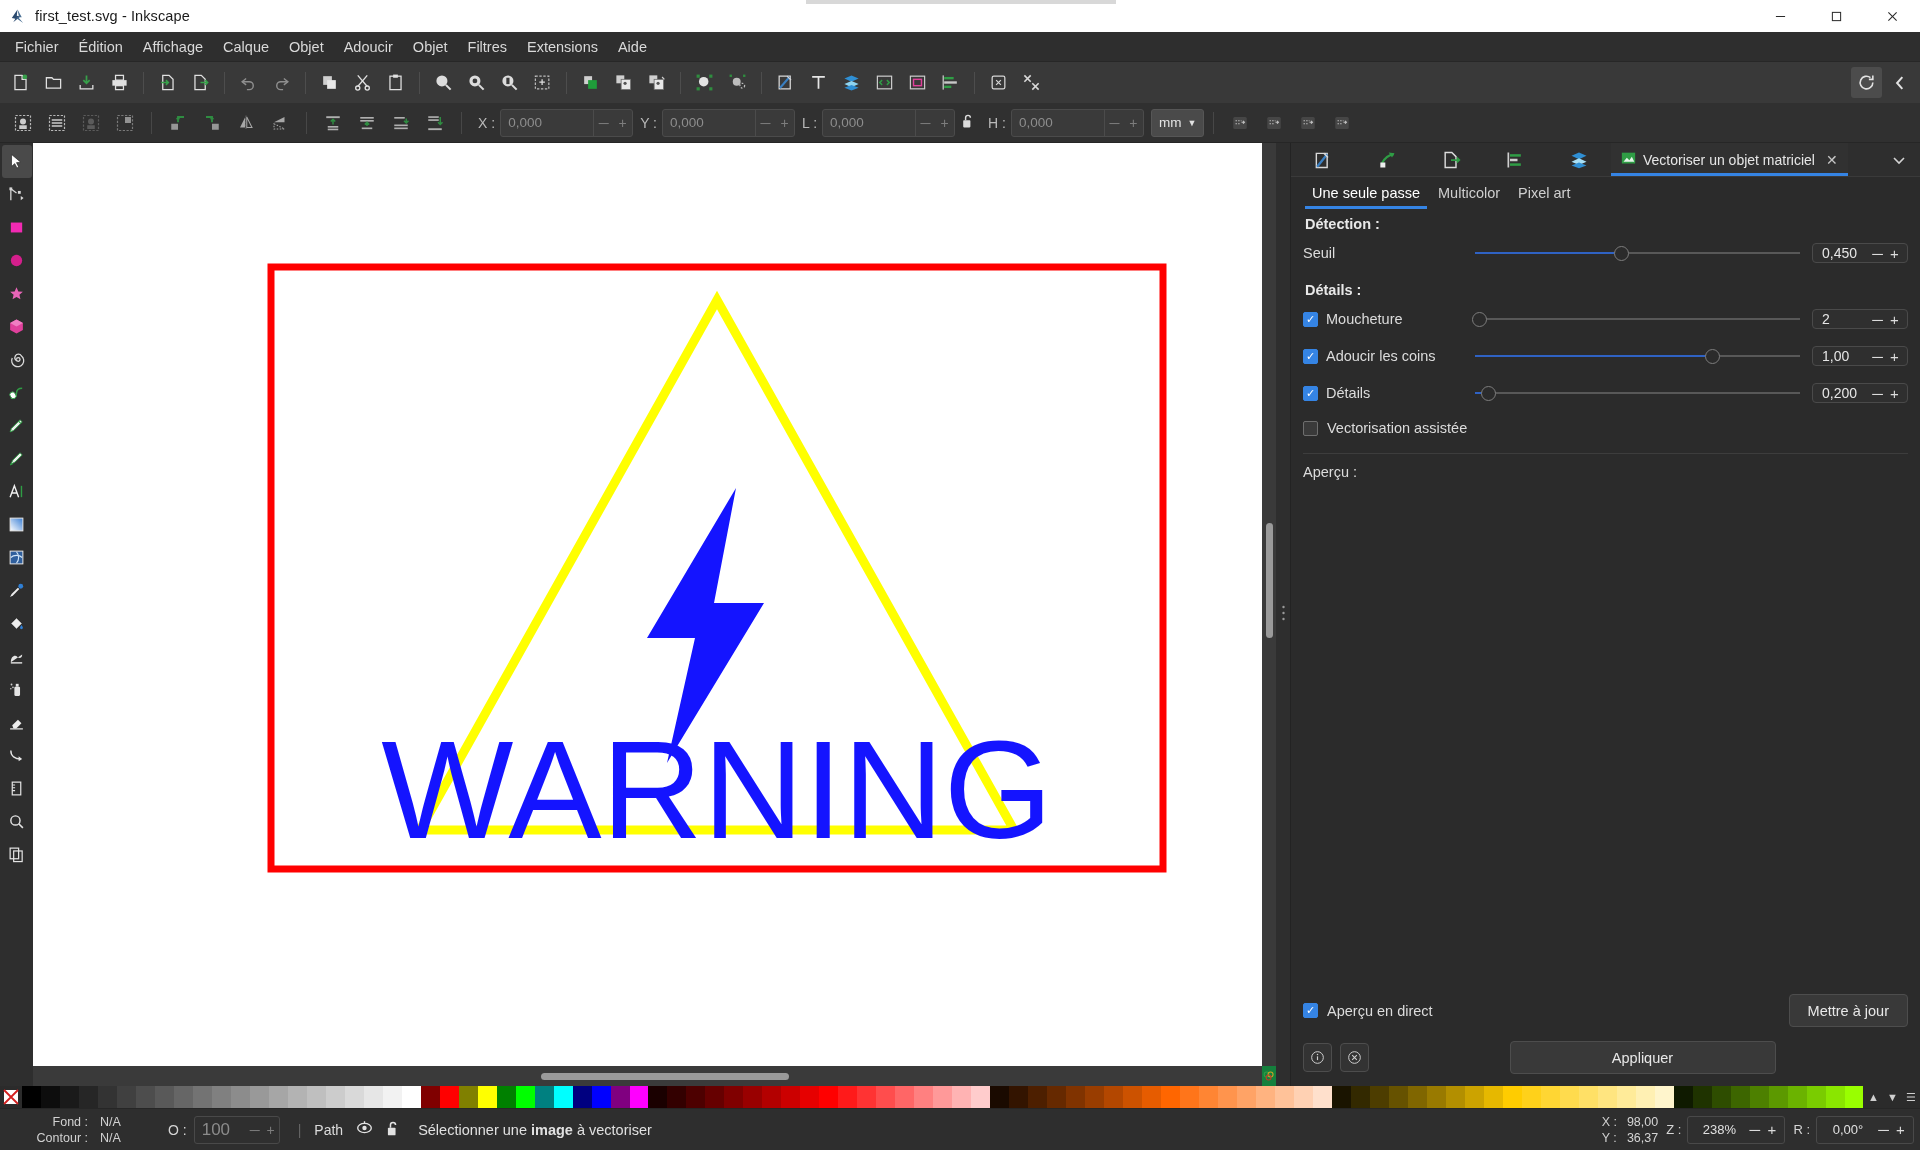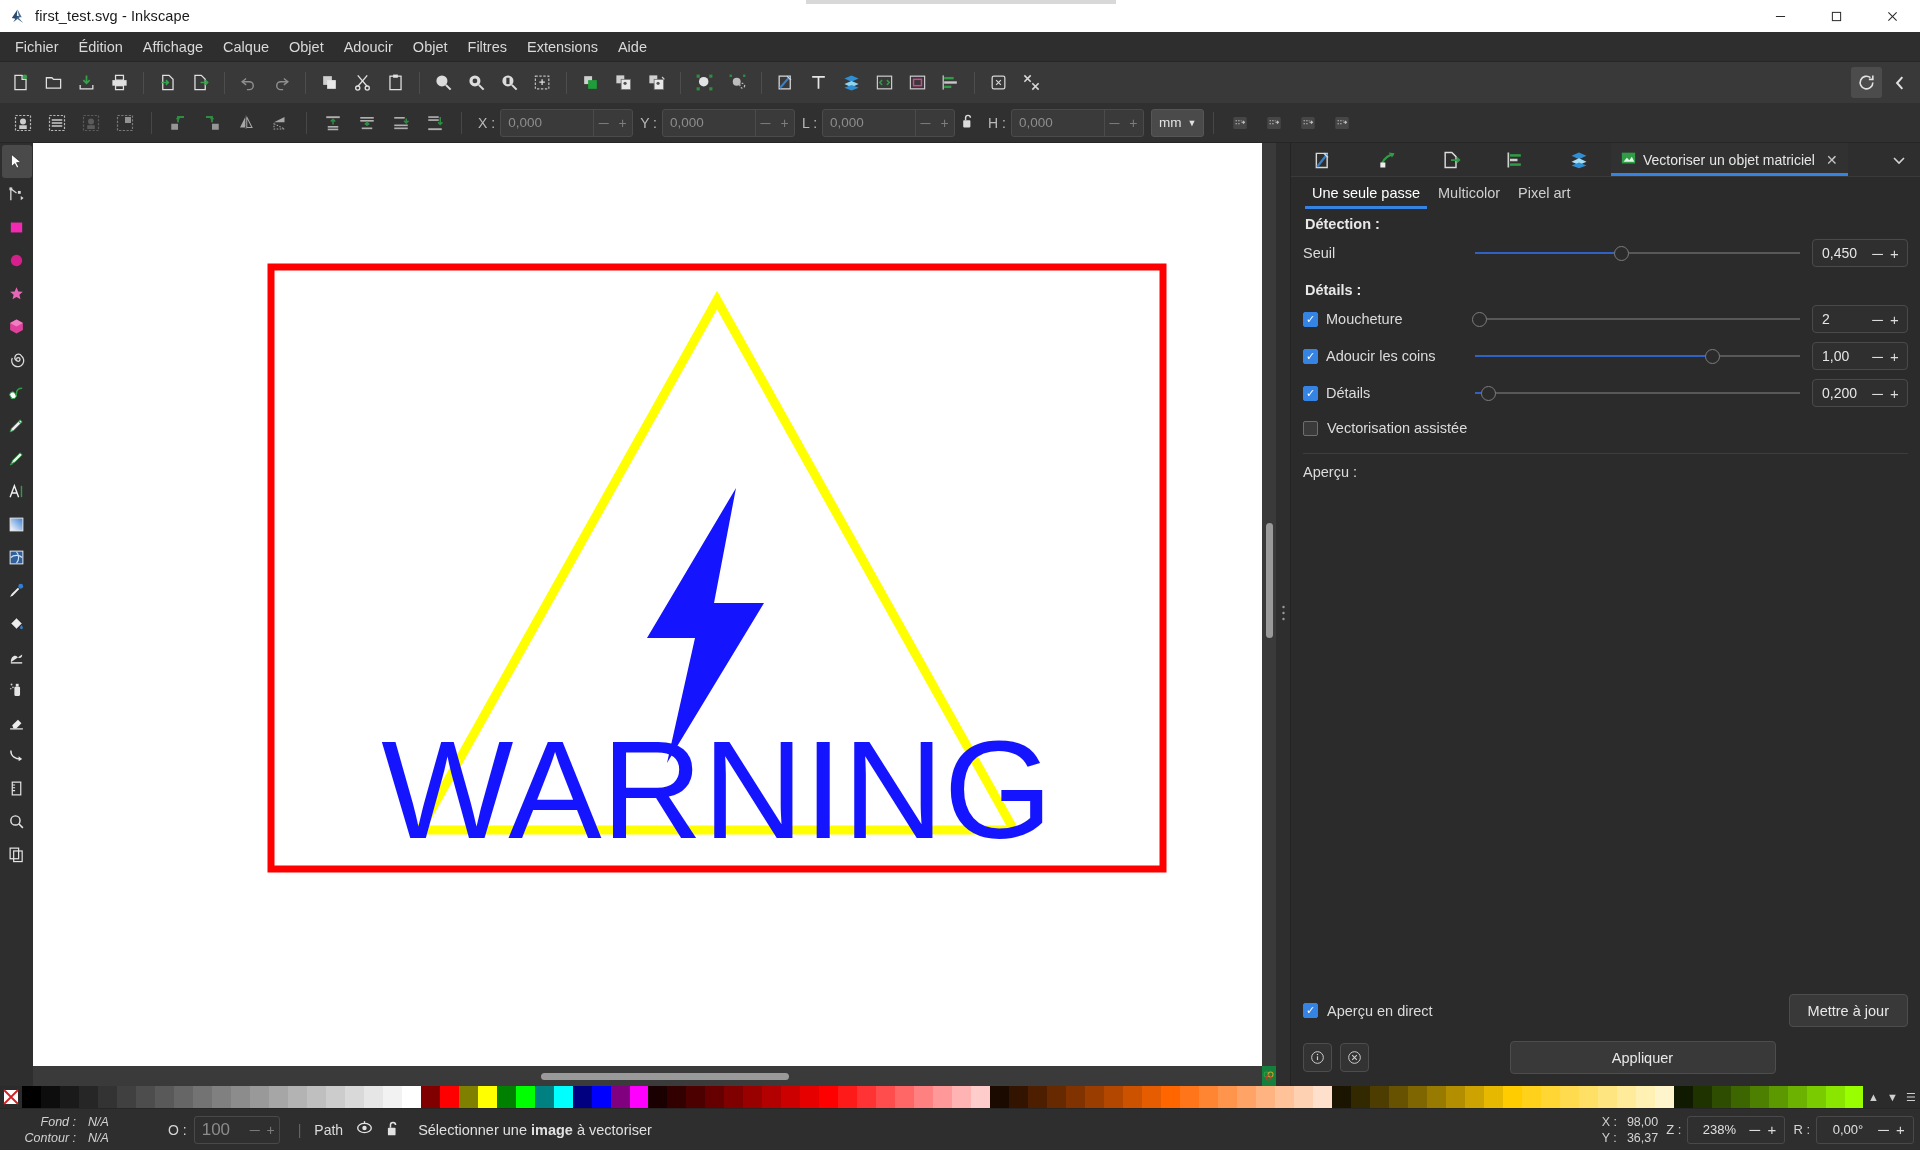--- a/index.html
+++ b/index.html
@@ -154,21 +154,21 @@
   .row { display: flex; align-items: center; height: 30px; margin-bottom: 7px; }
   .row .rlabel { font-size: 14.5px; color: #dcdcdc; width: 172px; flex: none; display: flex; align-items: center; gap: 8px;}
   .slider { flex: 1; height: 20px; position: relative; display: flex; align-items: center; }
   .slider .track { position: absolute; left: 0; right: 0; height: 2px; background: #585858; }
   .slider .fill { position: absolute; left: 0; height: 2px; background: #2f62c4; }
   .slider .knob {
     position: absolute; width: 15px; height: 15px; border-radius: 50%;
     background: #2b2b2b; border: 1px solid #7d7d7d;
   }
   .numfield {
-    width: 96px; height: 28px; background: #2f2f2f; border: 1px solid #4a4a4a; border-radius: 4px;
+    width: 96px; height: 20px; background: #2f2f2f; border: 1px solid #4a4a4a; border-radius: 4px;
     display: flex; align-items: center; margin-left: 12px; flex: none;
   }
   .numfield .val { flex: 1; font-size: 14px; color: #e6e6e6; padding-left: 9px; }
   .numfield .pm { display: flex; padding-right: 4px; }
   .numfield .pm span { width: 17px; text-align: center; color: #dcdcdc; font-size: 15px; }
 
   .chk { width: 15px; height: 15px; border-radius: 2px; flex: none; display:flex; align-items:center; justify-content:center;}
   .chk.off { background: #3a3a3a; border: 1px solid #6e6e6e; }
   .chk.on { background: #3584e4; border: 1px solid #3584e4; color: #fff; font-size: 11px; }
   .chk-row { display: flex; align-items: center; gap: 9px; font-size: 14.5px; color: #dcdcdc; height: 26px; margin-bottom: 4px;}
@@ -196,21 +196,21 @@
   .sw { flex: 1 1 0; min-width: 0; }
   .pal-ctl { width: 56px; display: flex; align-items: center; justify-content: space-around; flex:none;}
   .pal-ctl span { font-size: 11px; color: #cfcfcf; }
 
   
   .statusbar {
     height: 42px; background: #2e2e2e; display: flex; align-items: center; flex: none;
     padding: 0 6px; border-top: 1px solid #262626;
   }
   .fillstroke { width: 150px; font-size: 12.5px; color: #d2d2d2; flex: none; padding-left: 6px;}
-  .fillstroke .l { display: flex; justify-content: flex-start; height: 16px; align-items: center; font-style: italic; }
+  .fillstroke .l { display: flex; justify-content: flex-end; height: 16px; align-items: center; }
   .fillstroke .l .k { width: 64px; text-align: right; }
   .fillstroke .l .v { width: 68px; text-align: left; padding-left: 12px;}
   .opacity-wrap { display: flex; align-items: center; margin-left: 12px; flex: none; }
   .ostat { height: 28px; background: #2f2f2f; border: 1px solid #494949; border-radius: 3px; display: flex; align-items: center; width: 86px;}
   .ostat .v { flex: 1; font-size: 17px; color: #8b8b8b; padding-left: 7px; }
   .ostat .pm span { width: 16px; display:inline-block; text-align:center; color:#7d7d7d; font-size: 14px;}
   .layer-area { display: flex; align-items: center; gap: 13px; margin-left: 18px; font-size: 14px; color: #dcdcdc; flex: none;}
   .status-msg { margin-left: 18px; font-size: 14.5px; color: #e0e0e0; flex: 1; }
   .status-msg b { font-weight: bold; }
   .coords { display: flex; align-items: center; gap: 8px; flex: none; }

